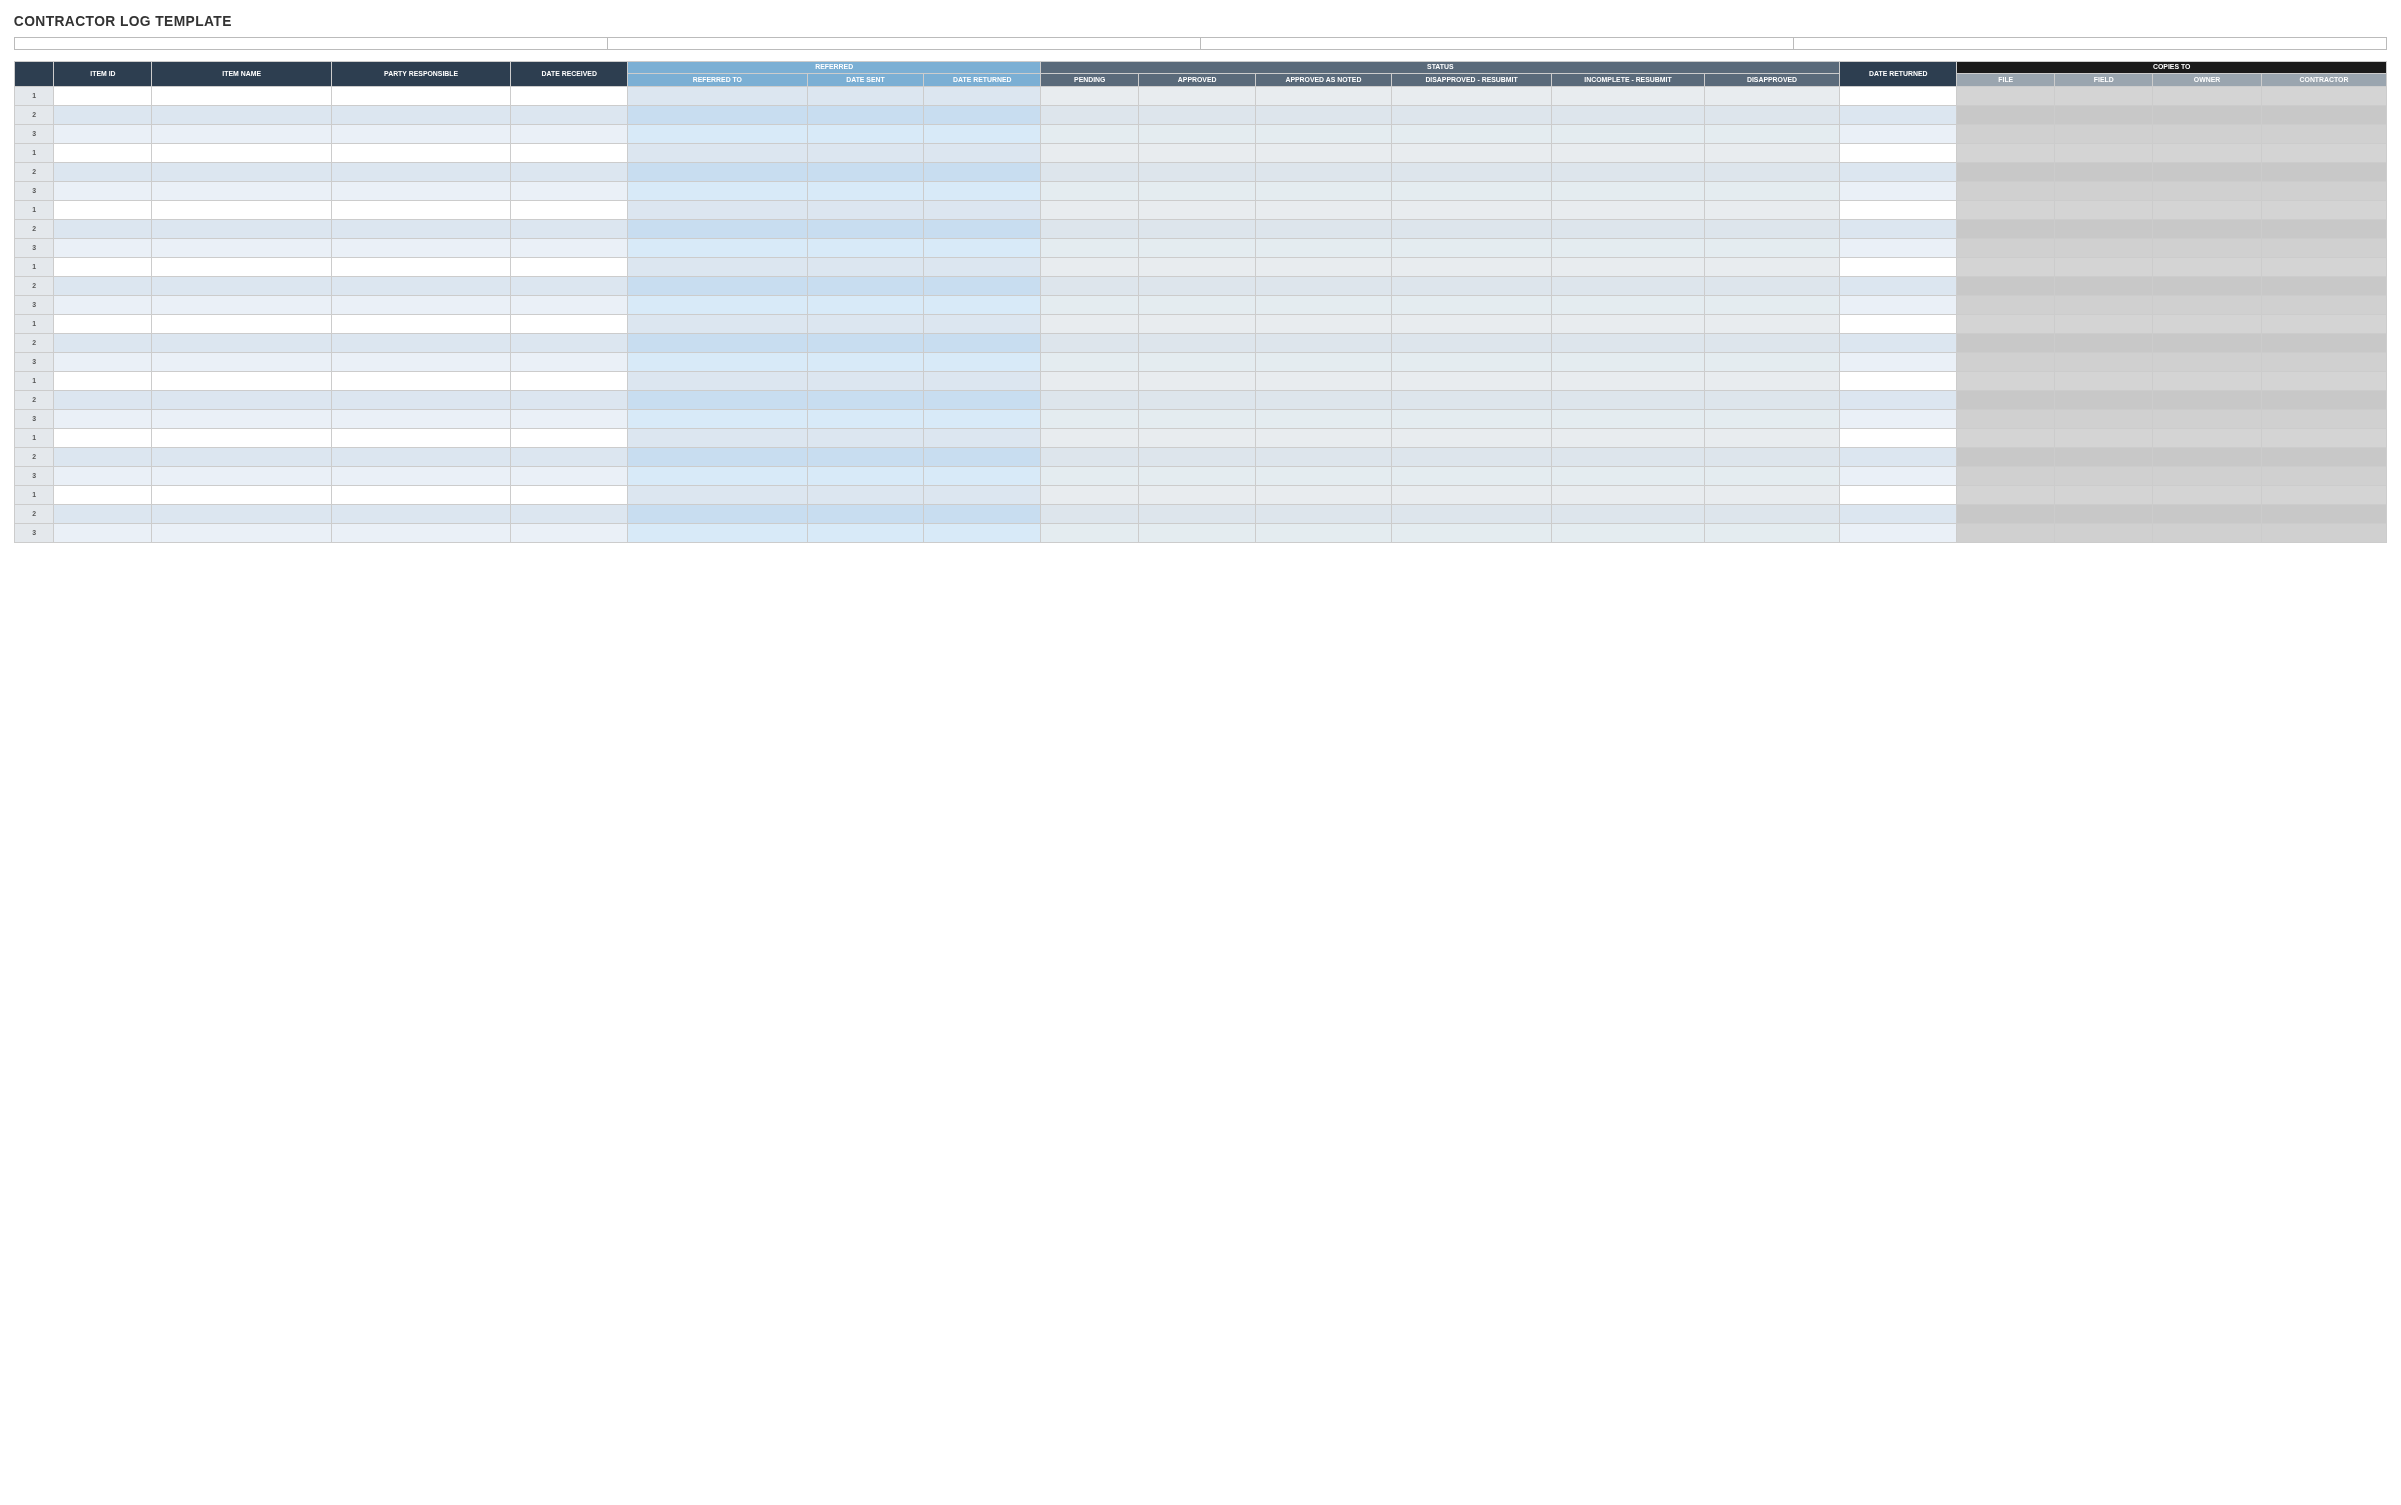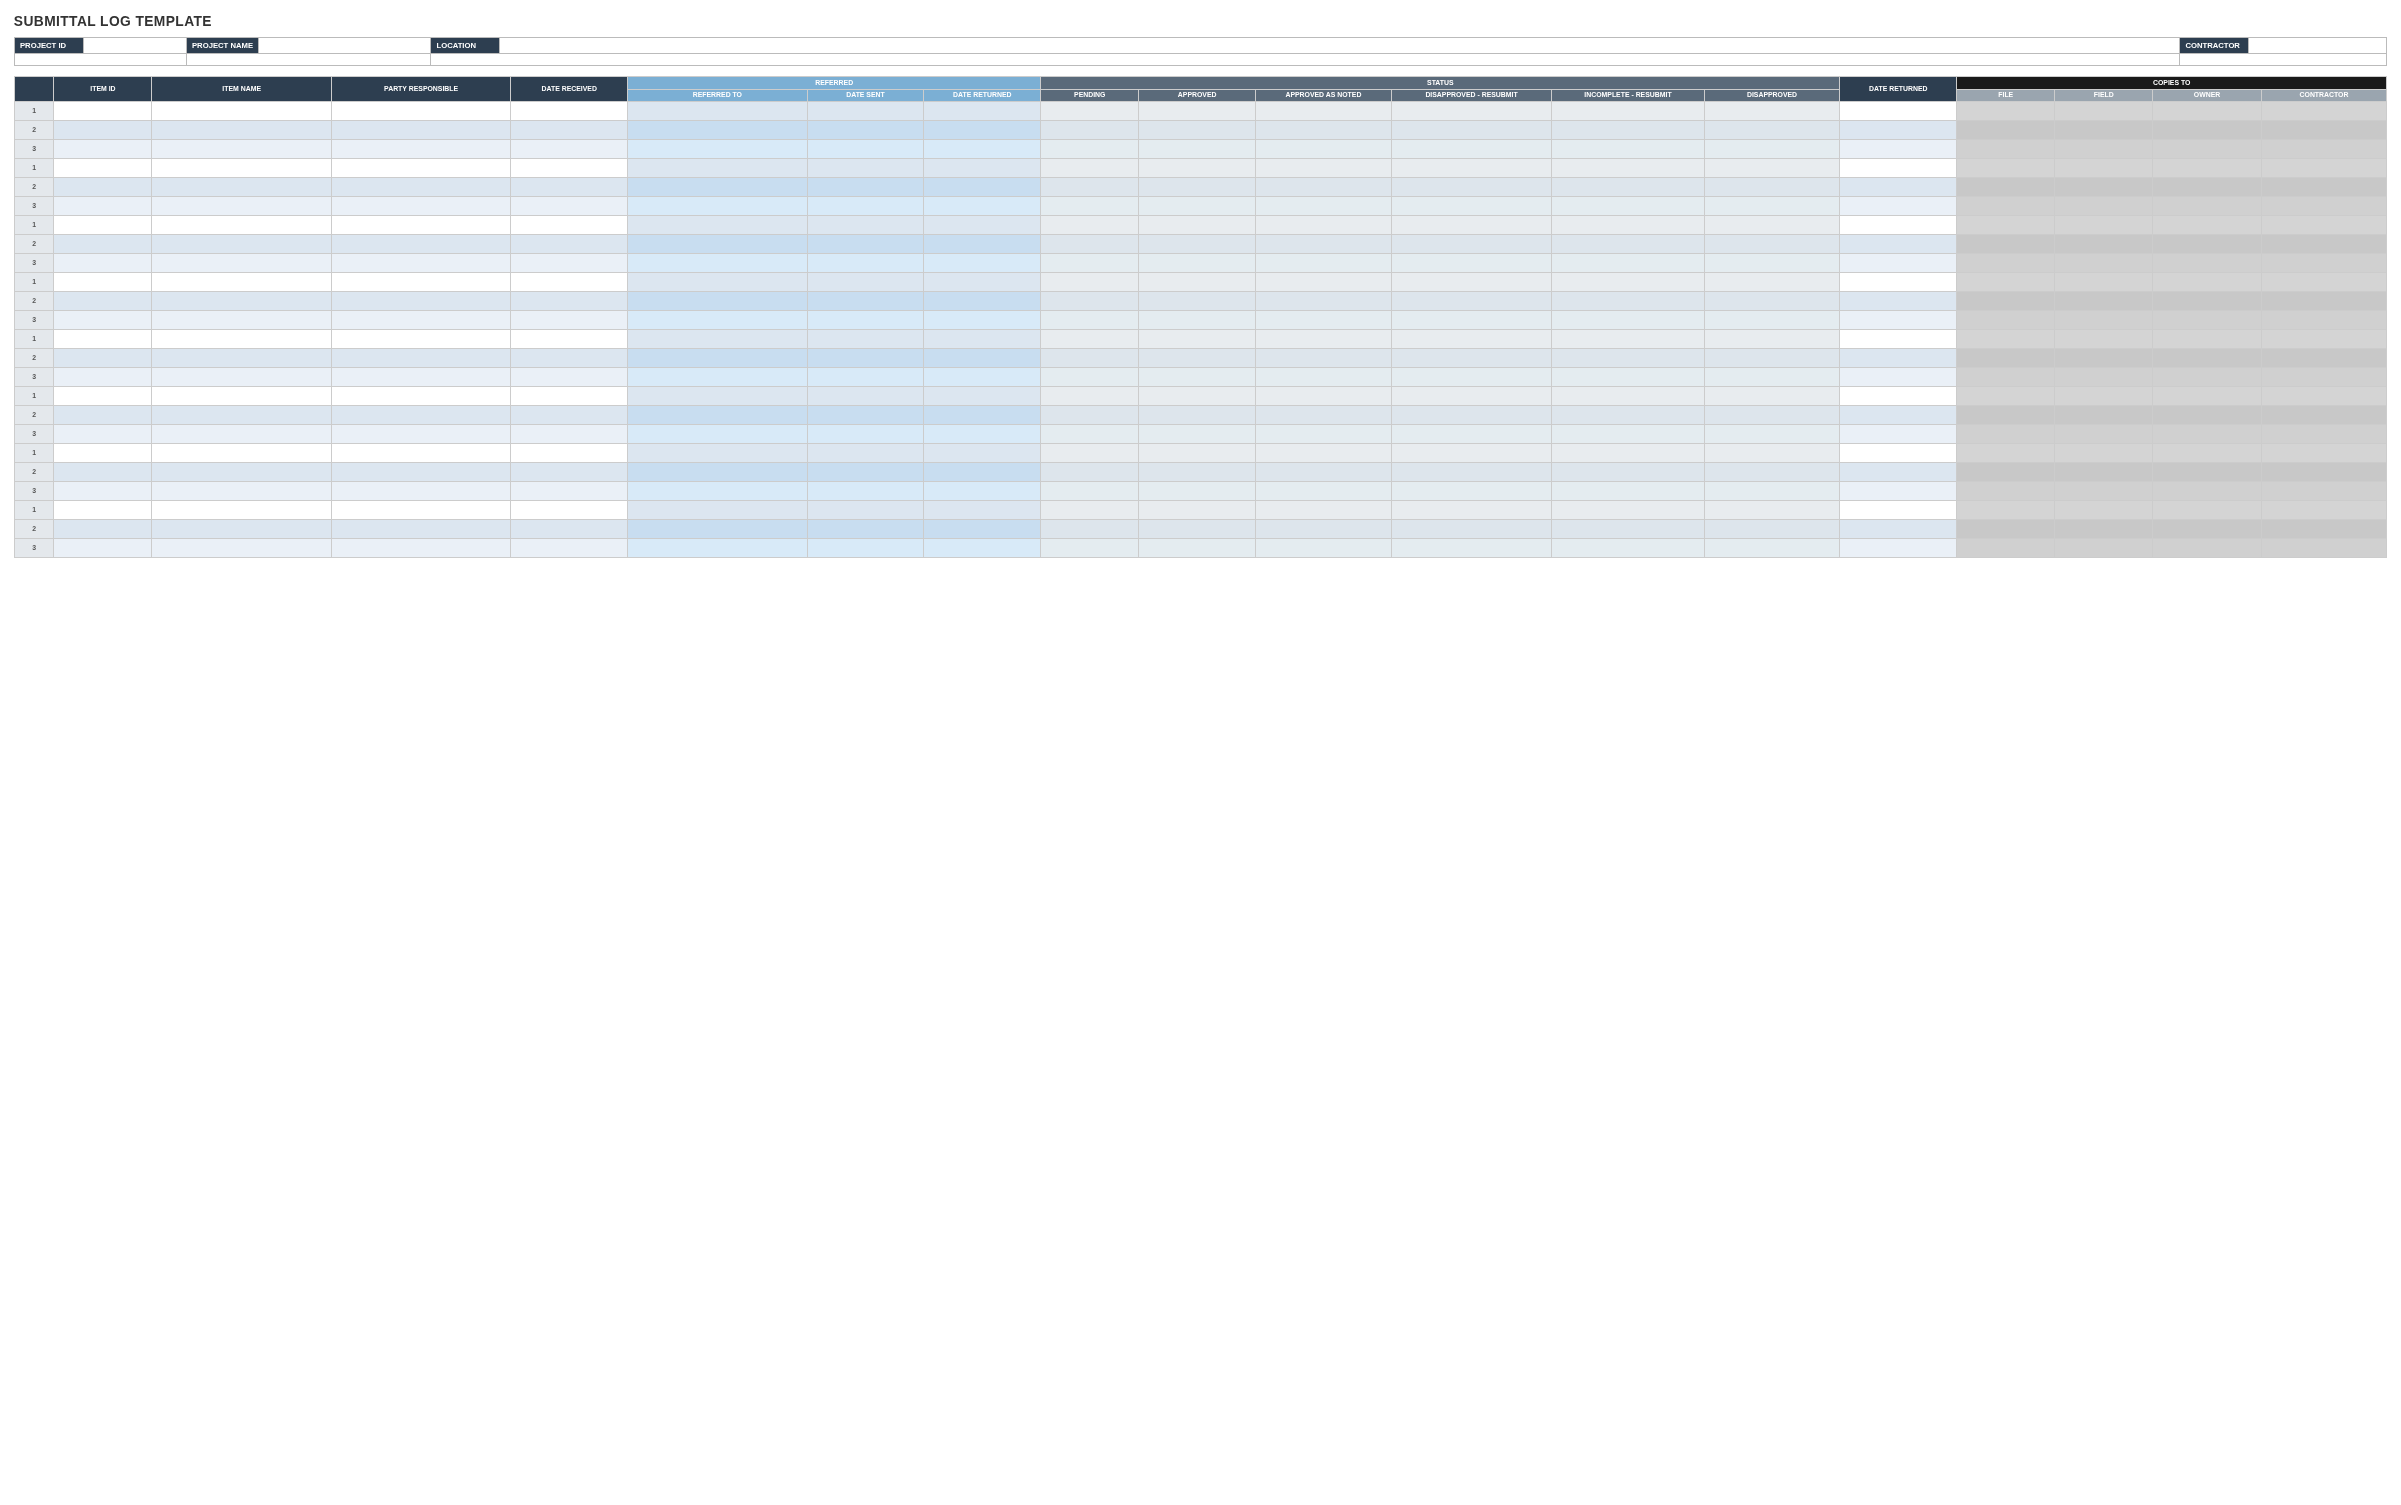--- a/index.html
+++ b/index.html
@@ -54,34 +54,24 @@
       white-space: nowrap;
       width: 69px;
     }
     .info-val {
       background: #fff;
     }
   </style>
 </head>
 <body>
 
-<div class="page-title">SUBMITTAL LOG TEMPLATE</div>
+<div class="page-title">CONTRACTOR LOG TEMPLATE</div>
 
 <table class="info-table">
   <tbody>
-      <tr>
-    <td class="info-label">PROJECT ID</td>
-    <td class="info-val" style="width:103px;"></td>
-    <td class="info-label">PROJECT NAME</td>
-    <td class="info-val" style="width:172px;"></td>
-    <td class="info-label">LOCATION</td>
-    <td class="info-val"></td>
-    <td class="info-label">CONTRACTOR</td>
-    <td class="info-val" style="width:138px;"></td>
-  </tr>
   <tr>
     <td colspan="2" class="info-val" style="height:12px;"></td>
     <td colspan="2" class="info-val"></td>
     <td colspan="2" class="info-val"></td>
     <td colspan="2" class="info-val"></td>
   </tr>
 </tbody>
   </table>
 
 <table class="main-table">

